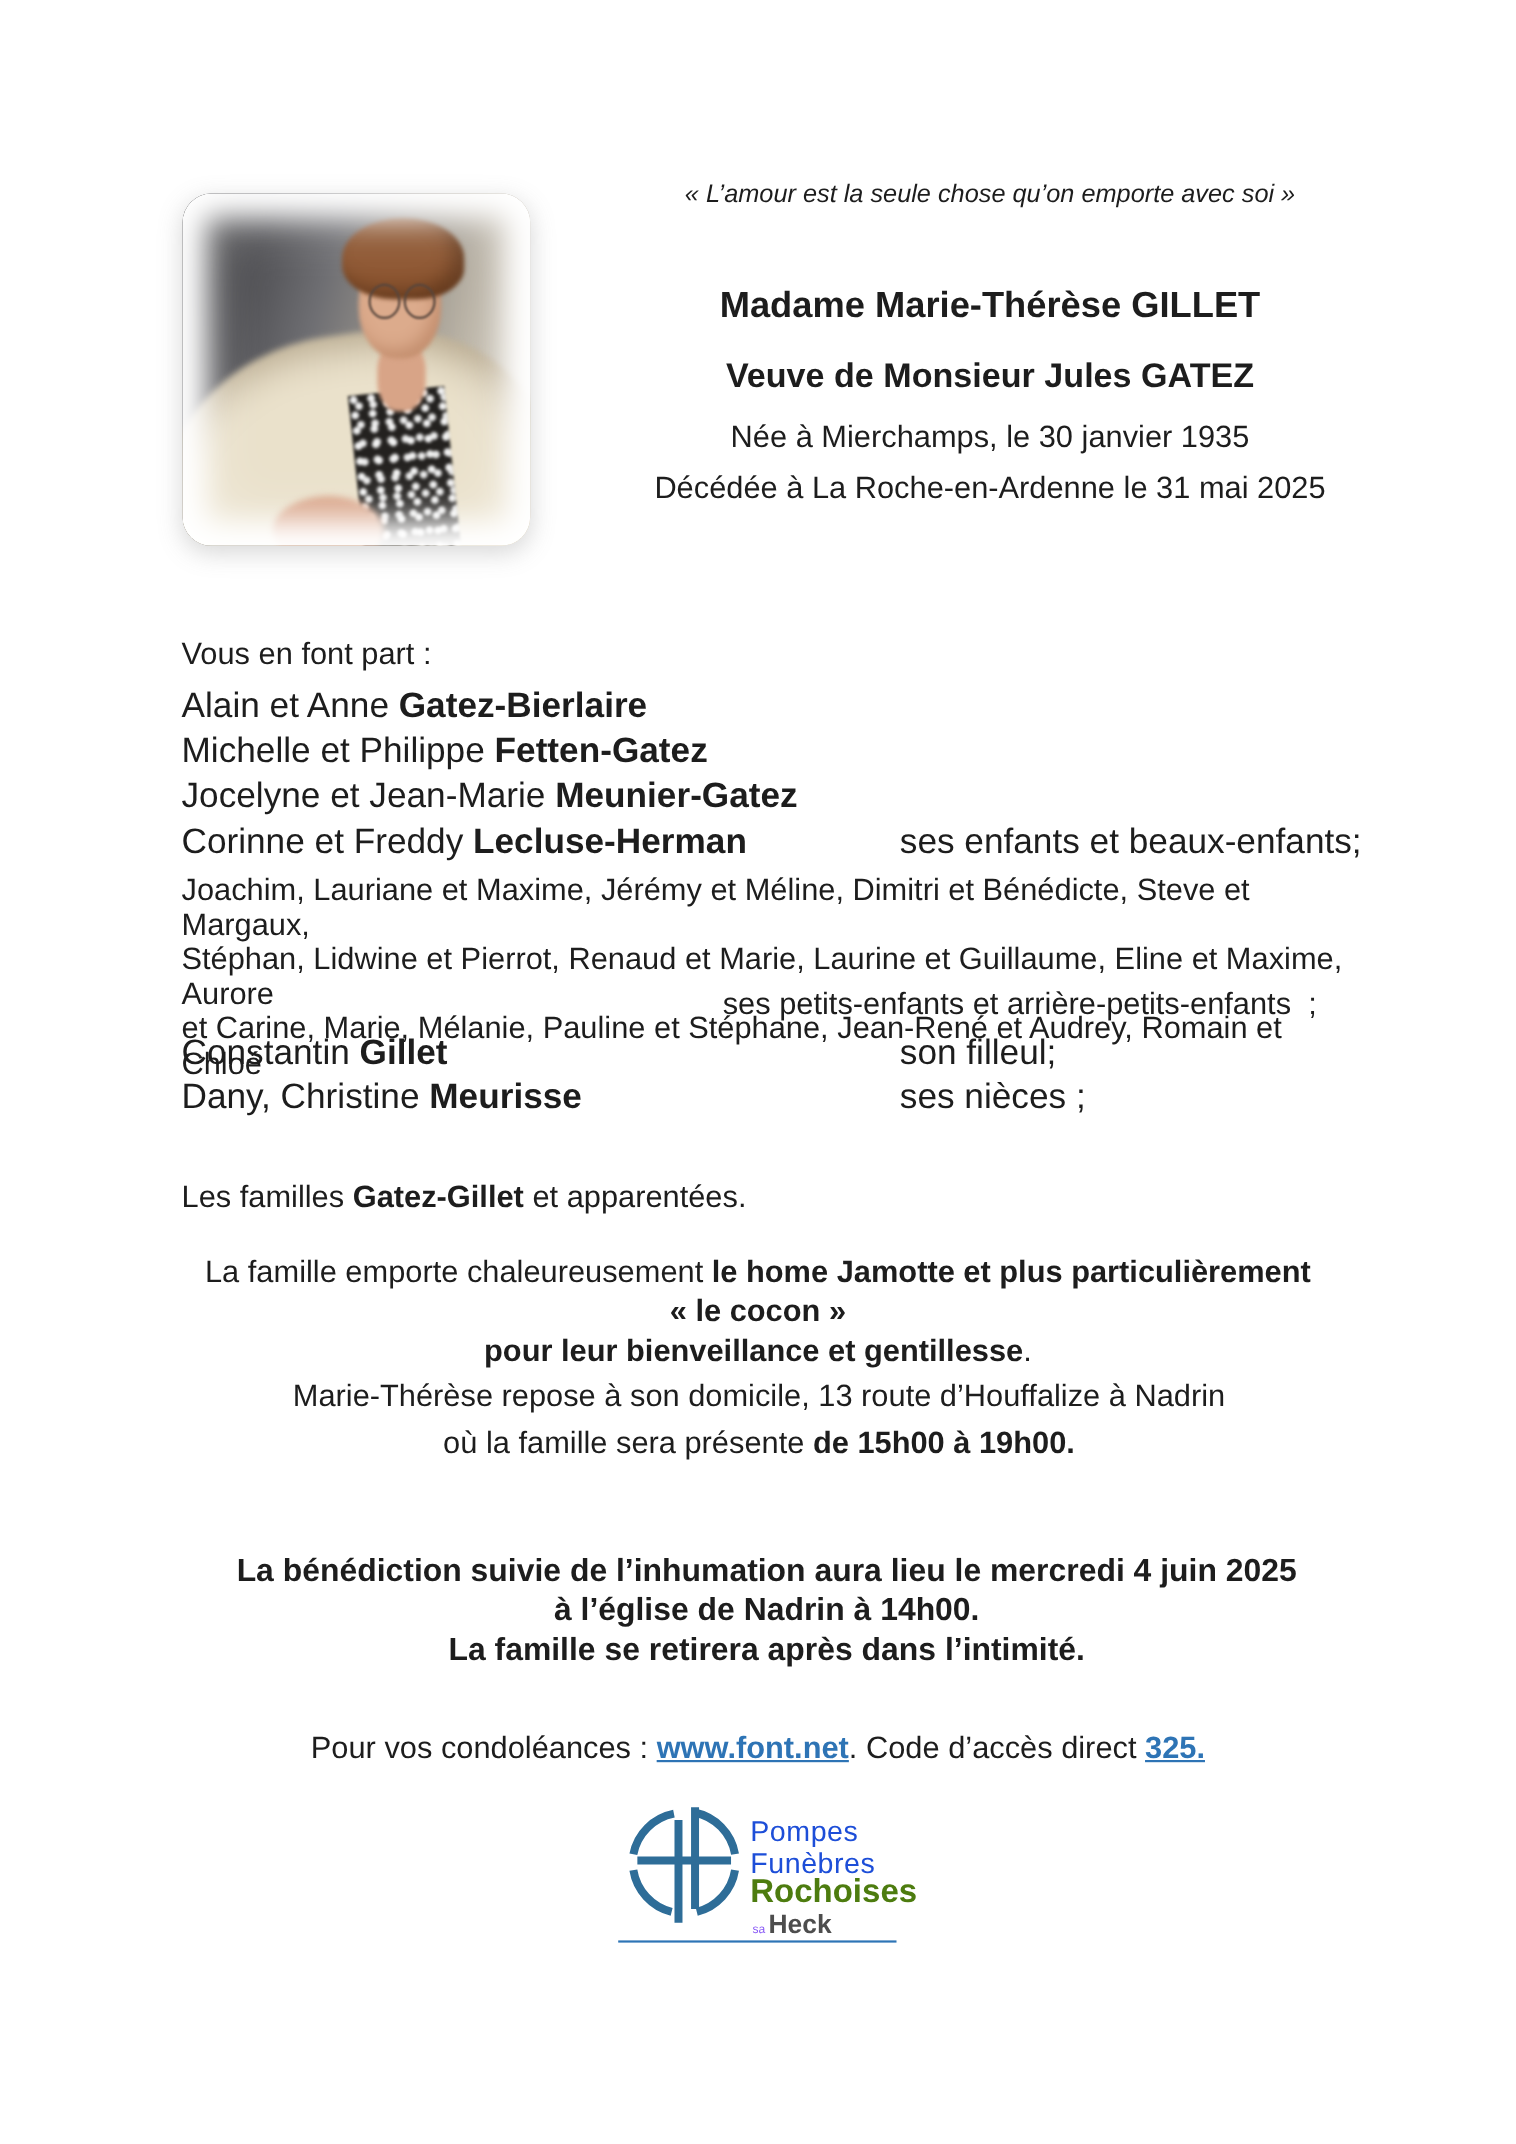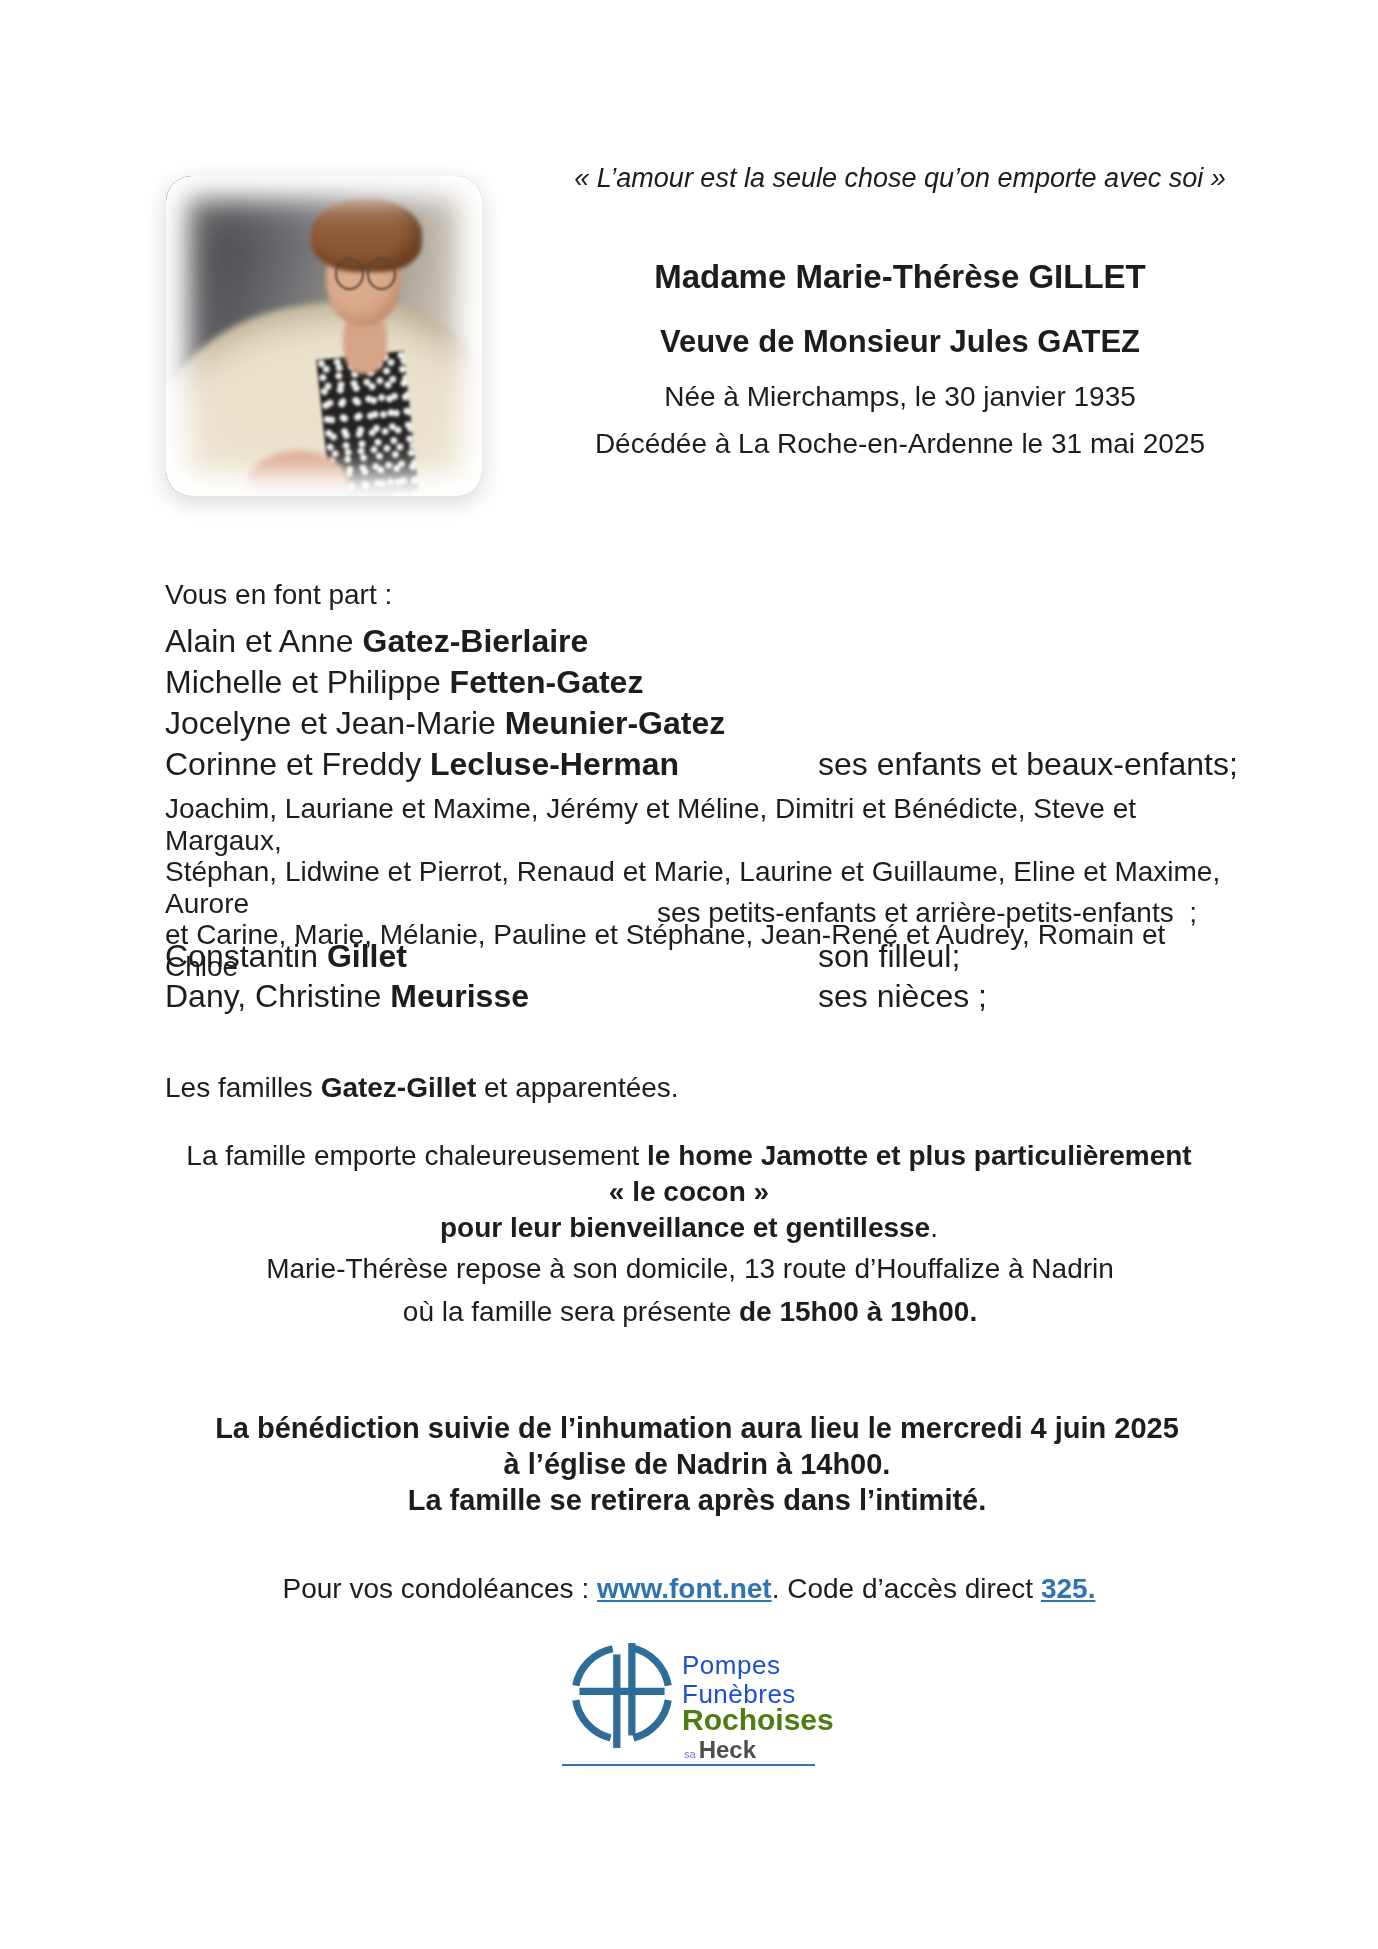--- a/index.html
+++ b/index.html
@@ -3,21 +3,21 @@
 <meta charset="utf-8">
 <style>
   html,body{margin:0;padding:0;background:#ffffff;}
   .page{position:relative;width:1378px;height:1949px;background:#ffffff;overflow:hidden;
         font-family:"Liberation Sans","DejaVu Sans",sans-serif;color:#1d1d1d;}
   .t{position:absolute;white-space:nowrap;color:#1d1d1d;}
   .wrap{position:absolute;color:#1d1d1d;}
   .center{text-align:center;}
   .b{font-weight:700;}
   .body-fs{font-size:28px;line-height:34px;}
-  .quote{font-style:italic;font-size:27px;}
+  .quote{font-style:italic;font-size:23px;}
   .name-fs{font-size:33px;font-weight:700;}
   .widow-fs{font-size:31px;font-weight:700;}
   .hdr-fs{font-size:28px;}
   .cer-fs{font-size:29px;font-weight:700;line-height:36px;}
   .link{color:#2e74b5;font-weight:700;text-decoration:underline;cursor:pointer;}
   .rightcol{position:absolute;left:818px;top:0;white-space:nowrap;}
   .leftcol{position:absolute;left:165px;top:0;white-space:nowrap;}
   .row{position:absolute;left:0;top:0;width:100%;height:36px;font-size:32px;}
 
   

